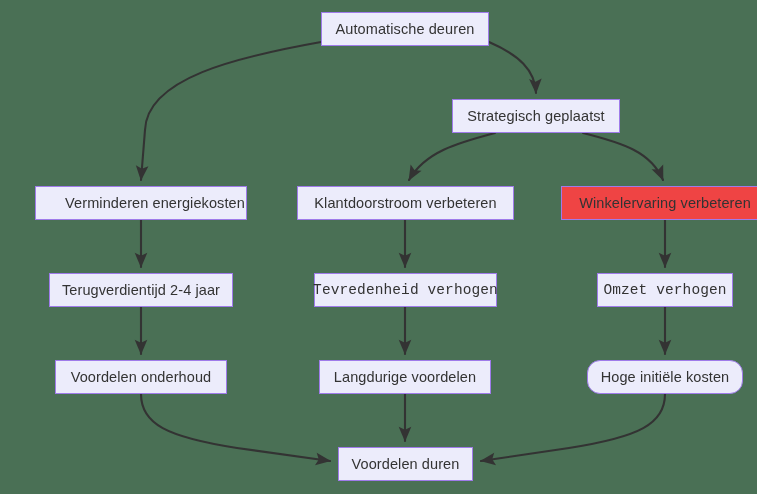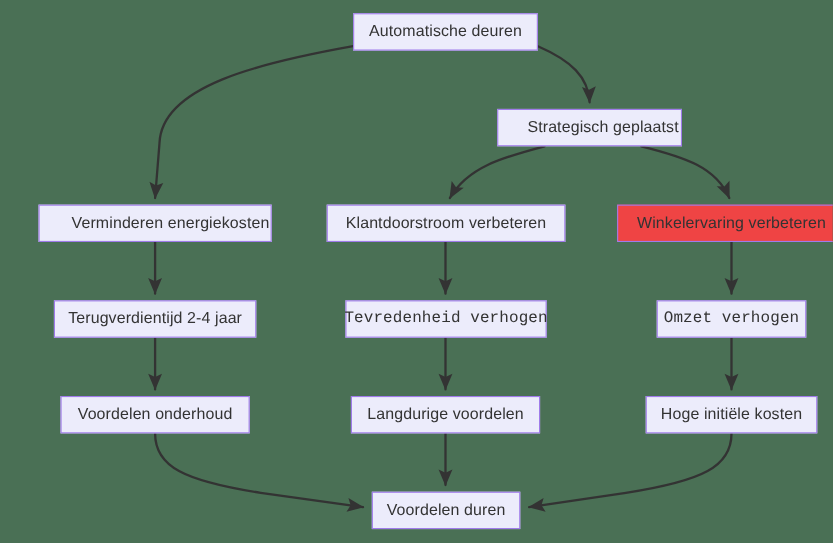--- a/index.html
+++ b/index.html
@@ -73,21 +73,21 @@
         <path d="M 114,394 C 114,424 140,437 210,448 L 303,461" stroke="#333333"></path>
         <path d="M 378,394 L 378,441" stroke="#333333"></path>
         <path d="M 638,394 C 638,424 612,437 542,448 L 454,461" stroke="#333333"></path>
       </g>
   </svg>
 
   <div id="nodes-group">
       <div class="node" style="left: 294px; top: 12px; width: 168px; height: 34px; background: rgb(236, 236, 251); border-color: rgb(159, 123, 234); color: rgb(51, 51, 51);">
         <span class="node-label">Automatische deuren</span>
       </div>
-      <div class="node" style="left: 425px; top: 99px; width: 168px; height: 34px; background: rgb(236, 236, 251); border-color: rgb(159, 123, 234); color: rgb(51, 51, 51); justify-content: flex-end;">
+      <div class="node" style="left: 425px; top: 99px; width: 168px; height: 34px; background: rgb(236, 236, 251); border-color: rgb(159, 123, 234); color: rgb(51, 51, 51);">
         <span class="node-label">Strategisch geplaatst</span>
       </div>
       <div class="node" style="left: 8px; top: 186px; width: 212px; height: 34px; background: rgb(236, 236, 251); border-color: rgb(159, 123, 234); color: rgb(51, 51, 51); padding-left: 28px;">
         <span class="node-label">Verminderen energiekosten</span>
       </div>
       <div class="node" style="left: 270px; top: 186px; width: 217px; height: 34px; background: rgb(236, 236, 251); border-color: rgb(159, 123, 234); color: rgb(51, 51, 51);">
         <span class="node-label">Klantdoorstroom verbeteren</span>
       </div>
       <div class="node" style="left: 534px; top: 186px; width: 208px; height: 34px; background: #ef4444; border-color: rgb(159, 123, 234); color: rgb(51, 51, 51);">
         <span class="node-label">Winkelervaring verbeteren</span>
@@ -100,21 +100,21 @@
       </div>
       <div class="node" style="left: 570px; top: 273px; width: 136px; height: 34px; background: rgb(236, 236, 251); border-color: rgb(159, 123, 234); color: rgb(51, 51, 51); font-family: Liberation Mono, monospace;">
         <span class="node-label">Omzet verhogen</span>
       </div>
       <div class="node" style="left: 28px; top: 360px; width: 172px; height: 34px; background: rgb(236, 236, 251); border-color: rgb(159, 123, 234); color: rgb(51, 51, 51);">
         <span class="node-label">Voordelen onderhoud</span>
       </div>
       <div class="node" style="left: 292px; top: 360px; width: 172px; height: 34px; background: rgb(236, 236, 251); border-color: rgb(159, 123, 234); color: rgb(51, 51, 51);">
         <span class="node-label">Langdurige voordelen</span>
       </div>
-      <div class="node" style="left: 560px; top: 360px; width: 156px; height: 34px; background: rgb(236, 236, 251); border-color: rgb(159, 123, 234); color: rgb(51, 51, 51);">
+      <div class="node" style="left: 560px; top: 360px; width: 156px; height: 34px; background: rgb(236, 236, 251); border-color: rgb(159, 123, 234); color: rgb(51, 51, 51); border-radius: 13px;">
         <span class="node-label">Hoge initiële kosten</span>
       </div>
       <div class="node" style="left: 311px; top: 447px; width: 135px; height: 34px; background: rgb(236, 236, 251); border-color: rgb(159, 123, 234); color: rgb(51, 51, 51);">
         <span class="node-label">Voordelen duren</span>
       </div>
     </div>
 
 </div>
 
 </body></html>

